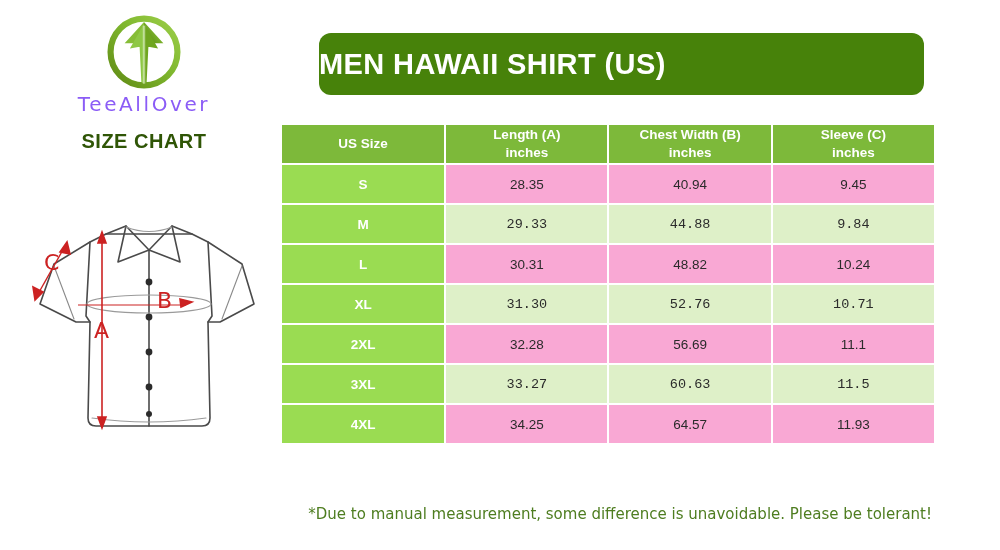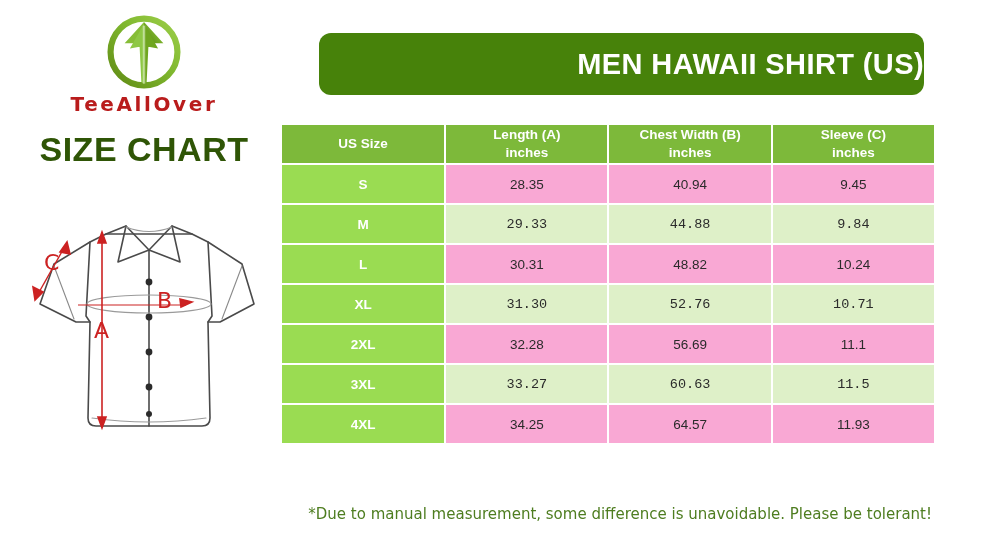--- a/index.html
+++ b/index.html
@@ -35,32 +35,32 @@
   #logo-mark {
     width: 88px;
     height: 88px;
     display: block;
     margin: 0 auto;
   }
   #brand-wordmark {
     margin-top: -4px;
     font-size: 20px;
     letter-spacing: 2.6px;
-    color: #b91c1c;
+    color: #8b5cf6;
     font-family: "DejaVu Sans", sans-serif;
-    font-weight: 700;
+    font-weight: 400;
   }
 
   #size-chart-heading {
     position: absolute;
     left: 0;
     top: 130px;
     width: 288px;
     text-align: center;
-    font-size: 34px;
+    font-size: 20px;
     font-weight: bold;
     letter-spacing: 0.5px;
     color: #2f5506;
   }
 
   #shirt-figure {
     position: absolute;
     left: 18px;
     top: 186px;
     width: 262px;
@@ -71,21 +71,21 @@
   #title-banner {
     position: absolute;
     left: 319px;
     top: 33px;
     width: 605px;
     height: 62px;
     background: #47820a;
     border-radius: 12px;
     display: flex;
     align-items: center;
-    justify-content: flex-end;
+    justify-content: flex-start;
   }
   #title-banner-text {
     color: #ffffff;
     font-size: 29px;
     font-weight: bold;
     letter-spacing: 0.4px;
     font-family: "Liberation Sans", sans-serif;
   }
 
   

